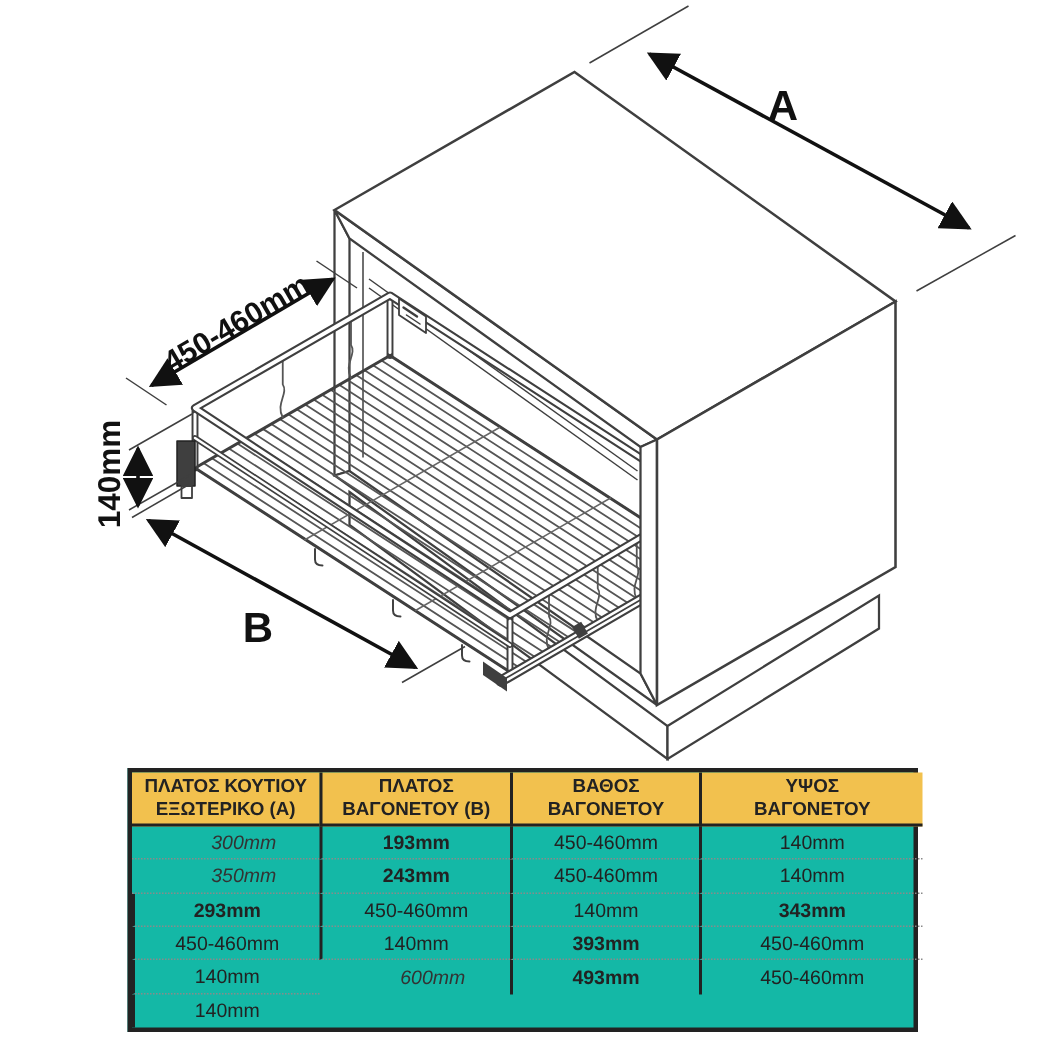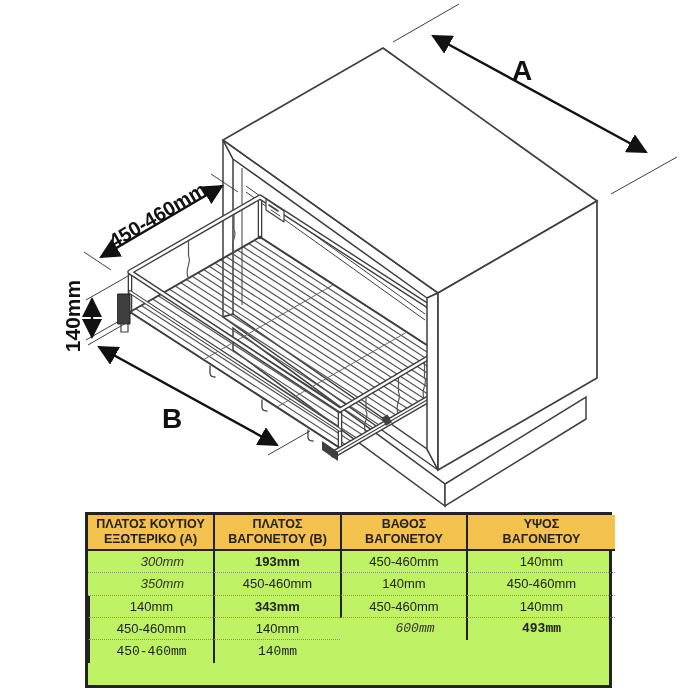--- a/index.html
+++ b/index.html
@@ -4,29 +4,29 @@
 <style>
   html,body{margin:0;padding:0;background:#fff;}
   #stage{position:relative;width:700px;height:700px;background:#fff;overflow:hidden;
          font-family:"Liberation Sans","DejaVu Sans",sans-serif;}
   #drawing{position:absolute;left:0;top:0;}
   .dim-text{font-family:"Liberation Sans","DejaVu Sans",sans-serif;font-weight:bold;fill:#111;}
   
   #spec-table{position:absolute;left:85px;top:512px;width:527px;height:176px;
     display:grid;grid-template-columns:125px 127px 126px 149px;
     grid-template-rows:36px repeat(6,1fr);
-    border:3px solid #222;box-sizing:border-box;background:#bef264;}
+    border:3px solid #222;box-sizing:border-box;background:#14b8a6;}
   #spec-table .cell{display:flex;align-items:center;justify-content:center;text-align:center;
     font-size:13px;color:#222;box-sizing:border-box;line-height:1.2;}
   #spec-table .th{background:var(--header-bg,#F2C14E);font-weight:bold;
     border-bottom:2.5px solid #222;white-space:pre-line;font-size:12.5px;}
   #spec-table .cell.c1,#spec-table .th.c1{border-left:none;}
   #spec-table .cell.vline{border-left:2px solid #222;}
   #spec-table .td{border-bottom:1px dotted #8a8a8a;}
-  #spec-table .lastrow{border-bottom:none;font-family:Liberation Mono, monospace;}
+  #spec-table .lastrow{border-bottom:none;}
   #spec-table .col0{font-style:italic;color:#333;padding-left:24px;}
   #spec-table .col1{font-weight:bold;text-align:right;}
 </style>
 </head>
 <body>
 
 <div id="stage">
 
   <svg id="drawing" width="700" height="700" viewBox="0 0 700 700">
     <defs>
@@ -184,27 +184,30 @@
 ΒΑΓΟΝΕΤΟΥ (B)</div>
       <div class="cell th vline">ΒΑΘΟΣ
 ΒΑΓΟΝΕΤΟΥ</div>
       <div class="cell th vline">ΥΨΟΣ
 ΒΑΓΟΝΕΤΟΥ</div>
       <div class="cell td col0">300mm</div>
       <div class="cell td col1 vline">193mm</div>
       <div class="cell td col2 vline">450-460mm</div>
       <div class="cell td col3 vline">140mm</div>
       <div class="cell td col0">350mm</div>
-      <div class="cell td col2 vline">450-460mm</div>
-      <div class="cell td col3 vline">140mm</div>
+      <div class="cell td col1 vline">243mm</div>
+      <div class="cell td col2 vline">450-460mm</div>
+      <div class="cell td col3 vline">140mm</div>
+      <div class="cell td col1 vline">293mm</div>
       <div class="cell td col2 vline">450-460mm</div>
       <div class="cell td col3 vline">140mm</div>
       <div class="cell td col1 vline">343mm</div>
       <div class="cell td col2 vline">450-460mm</div>
       <div class="cell td col3 vline">140mm</div>
+      <div class="cell td col1 vline">393mm</div>
       <div class="cell td col2 vline">450-460mm</div>
       <div class="cell td col3 vline">140mm</div>
       <div class="cell td col0 lastrow">600mm</div>
       <div class="cell td col1 vline lastrow">493mm</div>
       <div class="cell td col2 vline lastrow">450-460mm</div>
       <div class="cell td col3 vline lastrow">140mm</div>
     </div>
 </div>
 
 </body></html>

